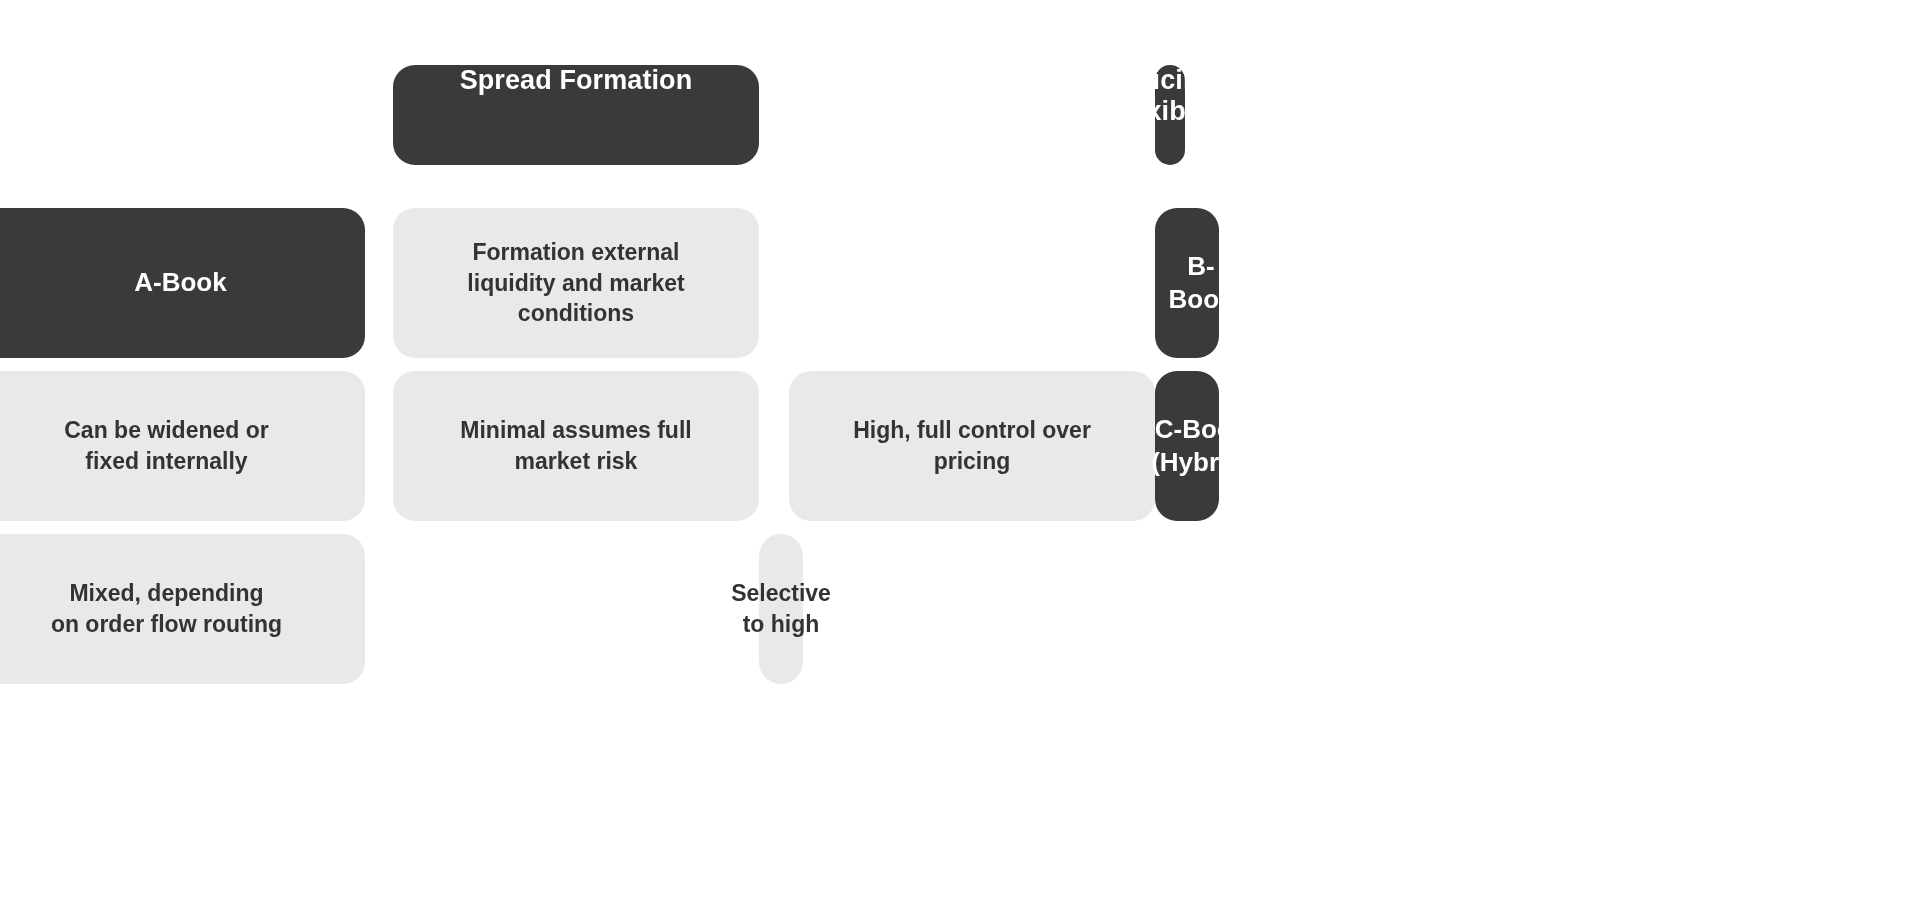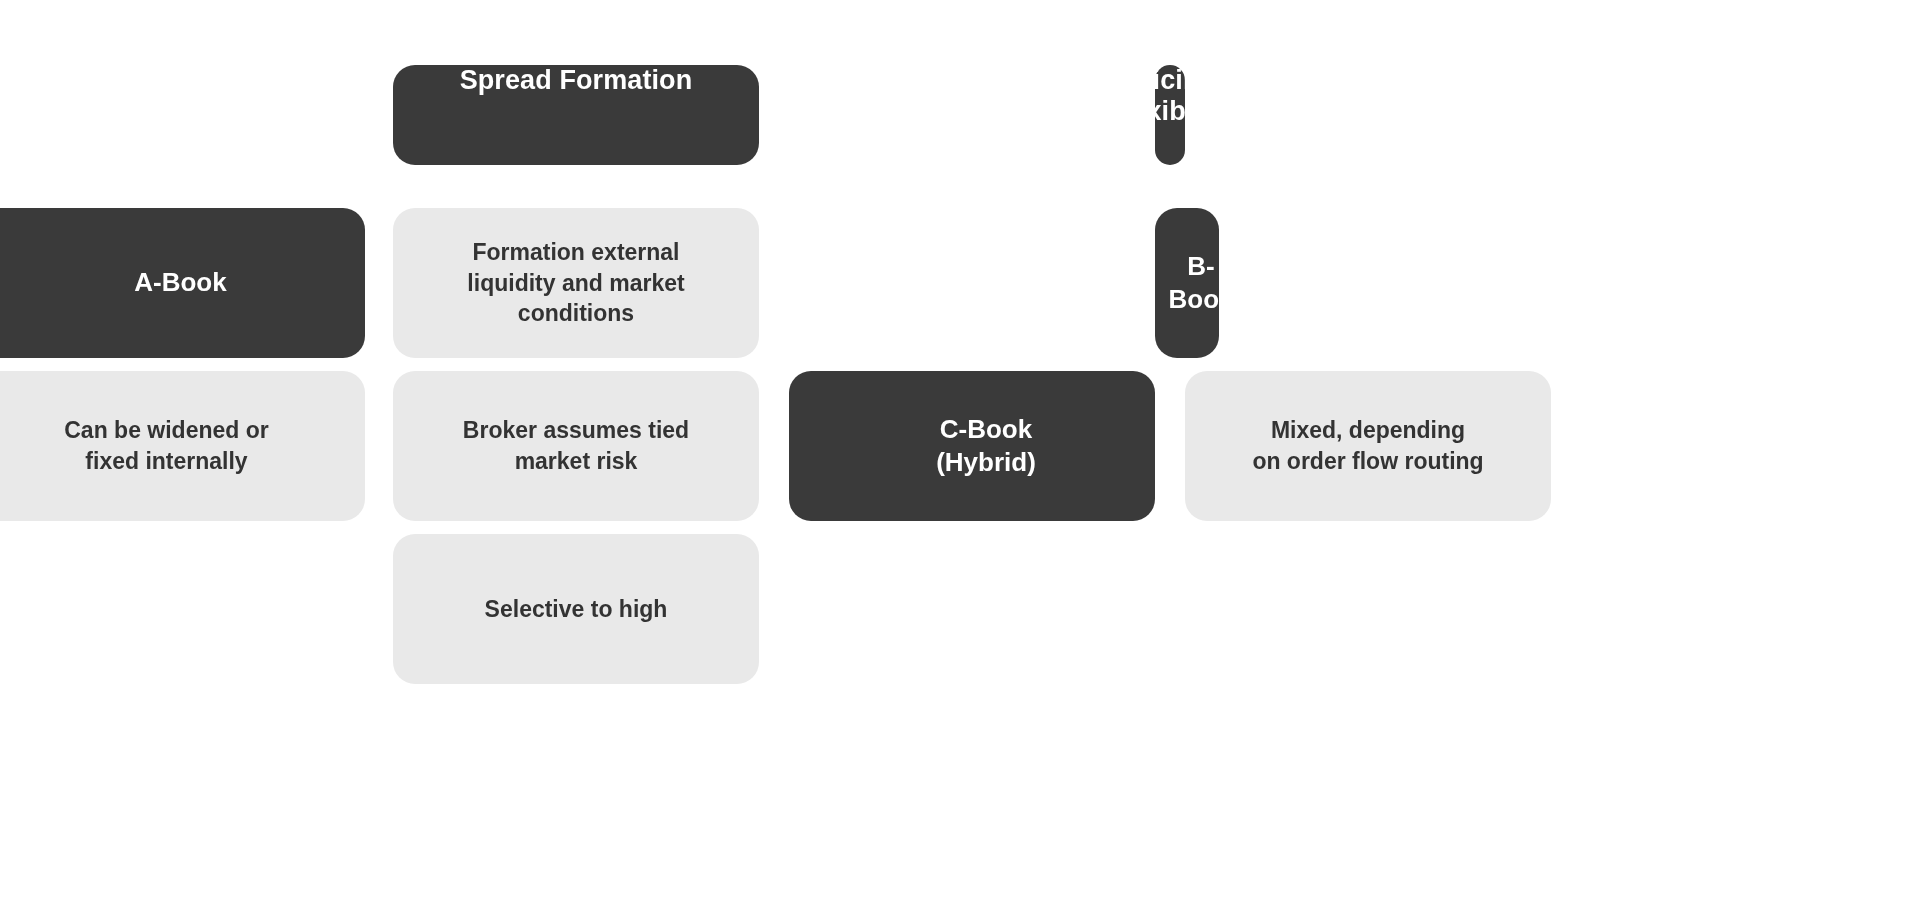--- a/index.html
+++ b/index.html
@@ -134,24 +134,28 @@
     <div class="row-label">
       <span class="lines">B-Book</span>
     </div>
     <div class="col-gap"></div>
     <div class="body-cell">
       <span class="lines">Can be widened or
 fixed internally</span>
     </div>
     <div class="col-gap"></div>
     <div class="body-cell">
-      <span class="lines">Broker assumes tied
+      <span class="lines">Minimal assumes full
 market risk</span>
     </div>
     <div class="col-gap"></div>
+    <div class="body-cell">
+      <span class="lines">High, full control over
+pricing</span>
+    </div>
 
     <div class="row-label">
       <span class="lines">C-Book
 (Hybrid)</span>
     </div>
     <div class="col-gap"></div>
     <div class="body-cell">
       <span class="lines">Mixed, depending
 on order flow routing</span>
     </div>

